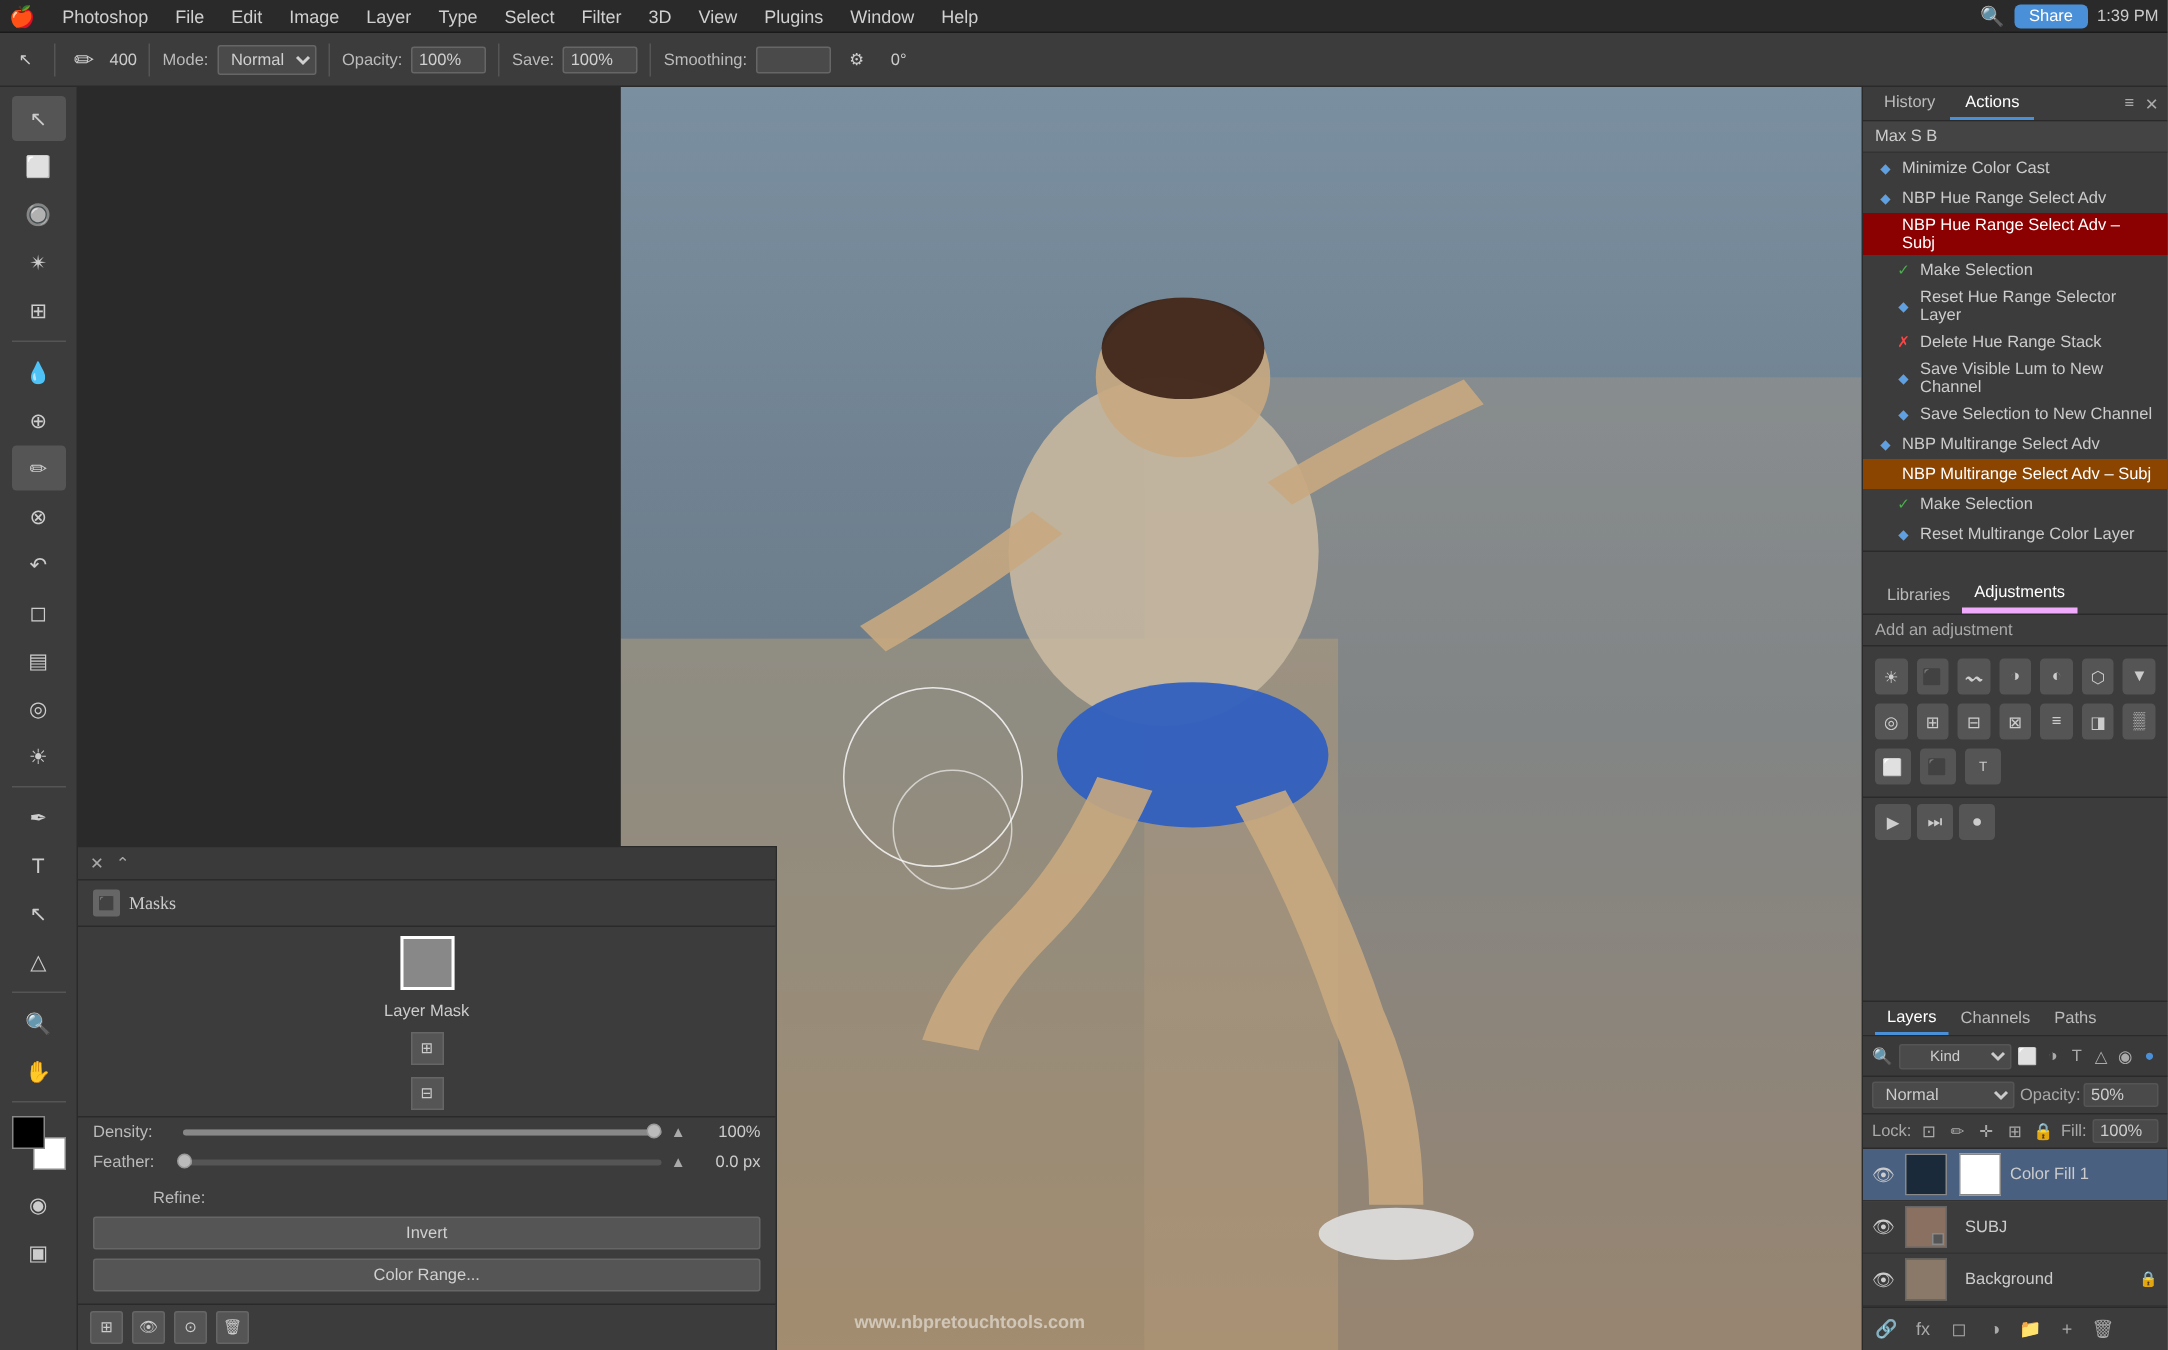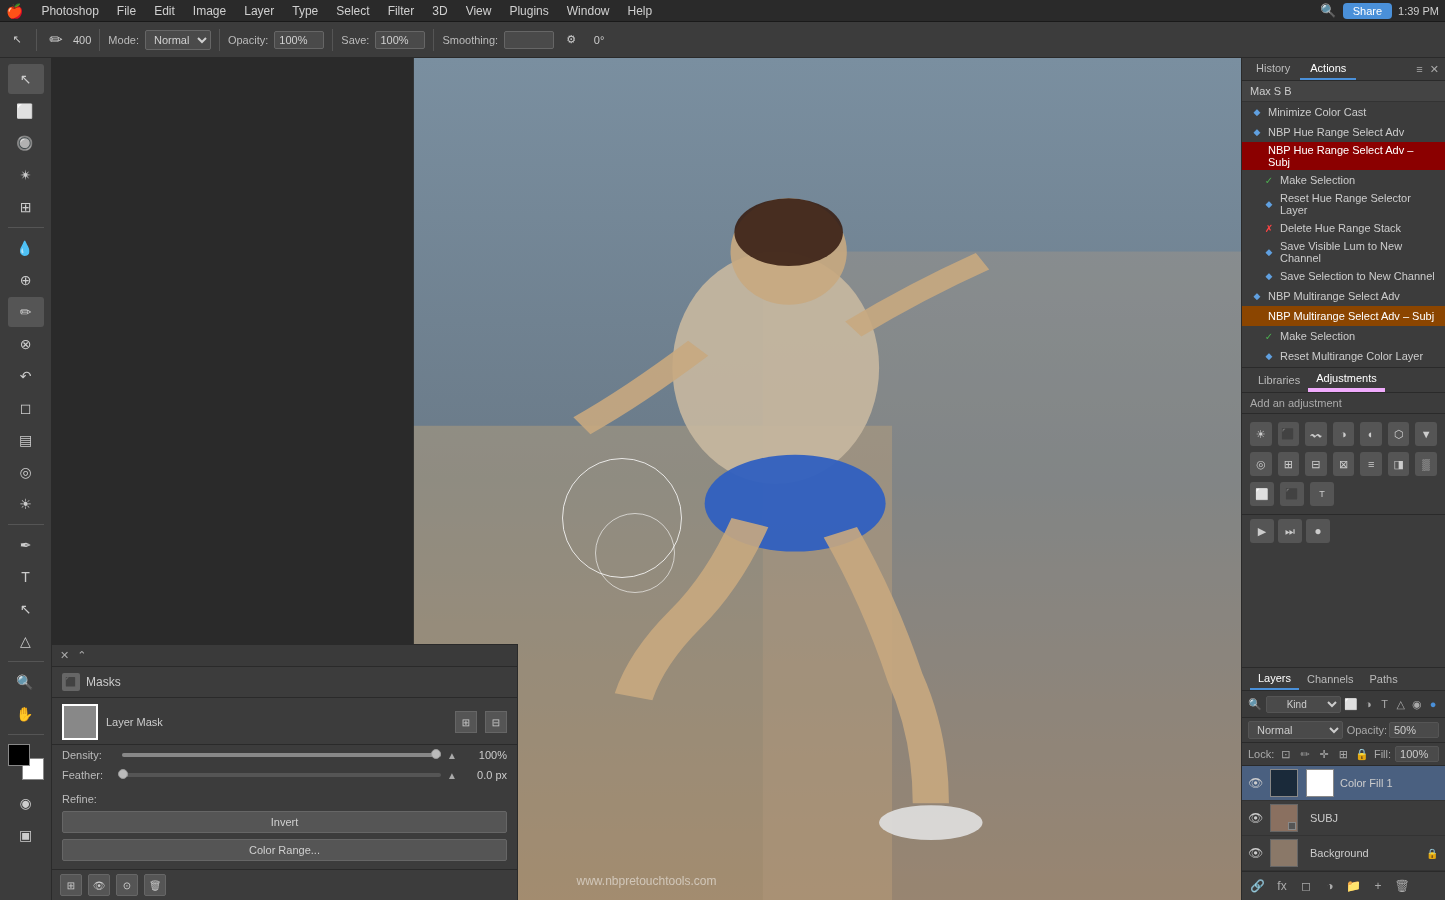--- a/index.html
+++ b/index.html
@@ -41,21 +41,21 @@
       color: #ccc; cursor: pointer; border-radius: 3px; font-size: 14px; position: relative;
     }
     .tool-btn.active { background: #555; }
     .tool-separator { width: 36px; height: 1px; background: #555; margin: 3px 0; }
     .color-swatches { width: 36px; height: 36px; position: relative; margin-top: 4px; }
     .swatch-bg { position: absolute; bottom: 0; right: 0; width: 22px; height: 22px; background: #fff; border: 1px solid #888; }
     .swatch-fg { position: absolute; top: 0; left: 0; width: 22px; height: 22px; background: #000; border: 1px solid #888; }
 
     
     #canvas-area {
-      flex: 1; background: #737373; position: relative; overflow: hidden;
+      flex: 1; background: #737373; position: relative; overflow: hidden; font-weight: bold;
     }
     #canvas-bg {
       position: absolute; top: 0; left: 0; right: 0; bottom: 0;
       background: linear-gradient(160deg, #6b7a8a 0%, #5a6270 40%, #7a6a5a 70%, #8a7a6a 100%);
     }
     
     .brush-circle {
       position: absolute; border: 1px solid rgba(255,255,255,0.8);
       border-radius: 50%; pointer-events: none;
     }
@@ -98,21 +98,21 @@
     }
     .action-item.active-red { background: #8b0000; color: #fff; }
     .action-item.indent { padding-left: 20px; }
     .action-icon { width: 14px; height: 14px; margin-right: 4px; display: inline-flex; align-items: center; justify-content: center; font-size: 10px; flex-shrink: 0; }
 
     
     #libraries-adjustments {
       height: 320px; border-bottom: 1px solid #2a2a2a; display: flex; flex-direction: column;
     }
     .adj-header { display: flex; padding: 0 8px; align-items: center; background: #3c3c3c; border-bottom: 1px solid #2a2a2a; }
-    .adj-tab { padding: 4px 8px; font-size: 11px; color: #bbb; cursor: pointer; }
+    .adj-tab { padding: 4px 8px; font-size: 11px; color: #bbb; cursor: pointer; margin-top: 17px; }
     .adj-tab.active { color: #fff; border-bottom: 4px solid #f0abfc; }
     .adj-icons-grid {
       display: flex; flex-direction: column; gap: 6px; padding: 8px;
     }
     .adj-row { display: flex; gap: 6px; }
     .adj-icon-btn { width: 24px; height: 24px; background: #555; border-radius: 3px; display: flex; align-items: center; justify-content: center; cursor: pointer; font-size: 11px; color: #ccc; }
 
     
     #layers-panel { flex: 1; display: flex; flex-direction: column; }
     .layers-header { display: flex; padding: 0 8px; align-items: center; border-bottom: 1px solid #2a2a2a; }
@@ -144,35 +144,35 @@
       position: absolute; left: 0; bottom: 0; width: 466px; background: #3c3c3c;
       border-top: 1px solid #2a2a2a; border-right: 1px solid #2a2a2a;
     }
     .props-header { display: flex; align-items: center; padding: 4px 8px; background: #3a3a3a; border-bottom: 1px solid #2a2a2a; }
     .props-close { cursor: pointer; color: #aaa; font-size: 11px; margin-right: 8px; }
     .props-title { font-size: 12px; font-weight: 500; color: #d0d0d0; flex: 1; }
     .props-collapse { cursor: pointer; color: #aaa; font-size: 11px; }
     .masks-section { padding: 6px 10px; border-bottom: 1px solid #2a2a2a; }
     .masks-header { display: flex; align-items: center; gap: 6px; }
     .masks-icon { width: 18px; height: 18px; background: #666; border-radius: 2px; display: flex; align-items: center; justify-content: center; font-size: 9px; color: #fff; }
-    .masks-label { font-size: 12px; color: #ccc; }
-    .layer-mask-section { padding: 6px 10px 4px; border-bottom: 1px solid #2a2a2a; display: flex; align-items: center; gap: 8px; }
+    .masks-label { font-size: 12px; color: #ccc; font-family: Liberation Serif, serif; }
+    .layer-mask-section { padding: 6px 10px 4px; border-bottom: 1px solid #2a2a2a; display: flex; align-items: center; gap: 8px; flex-direction: column; }
     .lm-thumb { width: 36px; height: 36px; background: #888; border: 2px solid #fff; flex-shrink: 0; }
     .lm-label { flex: 1; font-size: 11px; color: #ccc; }
     .lm-btn { width: 22px; height: 22px; background: #555; border: 1px solid #666; display: flex; align-items: center; justify-content: center; cursor: pointer; font-size: 10px; color: #ccc; }
     .density-row, .feather-row { padding: 4px 10px; display: flex; align-items: center; }
     .prop-label { font-size: 11px; color: #bbb; min-width: 60px; }
     .prop-slider-container { flex: 1; display: flex; align-items: center; gap: 6px; }
     .prop-slider { flex: 1; height: 4px; background: #555; border-radius: 2px; position: relative; }
     .prop-slider-fill { height: 100%; background: #888; border-radius: 2px; }
     .prop-slider-thumb { position: absolute; right: 0; top: -4px; width: 10px; height: 10px; background: #bbb; border-radius: 50%; border: 1px solid #999; }
     .prop-triangle { font-size: 10px; color: #aaa; }
     .prop-value { font-size: 11px; color: #ccc; min-width: 50px; text-align: right; }
     .refine-section { padding: 8px 10px; display: flex; flex-direction: column; gap: 6px; }
-    .refine-label { font-size: 11px; color: #bbb; }
+    .refine-label { font-size: 11px; color: #bbb; margin-left: 40px; }
     .refine-btn { background: #555; border: 1px solid #666; color: #d0d0d0; font-size: 11px; padding: 4px 8px; border-radius: 2px; cursor: pointer; text-align: center; }
     .props-footer { display: flex; align-items: center; padding: 4px 8px; border-top: 1px solid #2a2a2a; gap: 6px; }
     .props-footer-btn { width: 22px; height: 22px; background: #555; border: 1px solid #666; display: flex; align-items: center; justify-content: center; cursor: pointer; font-size: 10px; color: #ccc; border-radius: 2px; }
   </style>
 </head>
 <body>
 
 <div id="menubar">
   <span class="menu-apple">🍎</span>
   <span class="menu-item">Photoshop</span>

